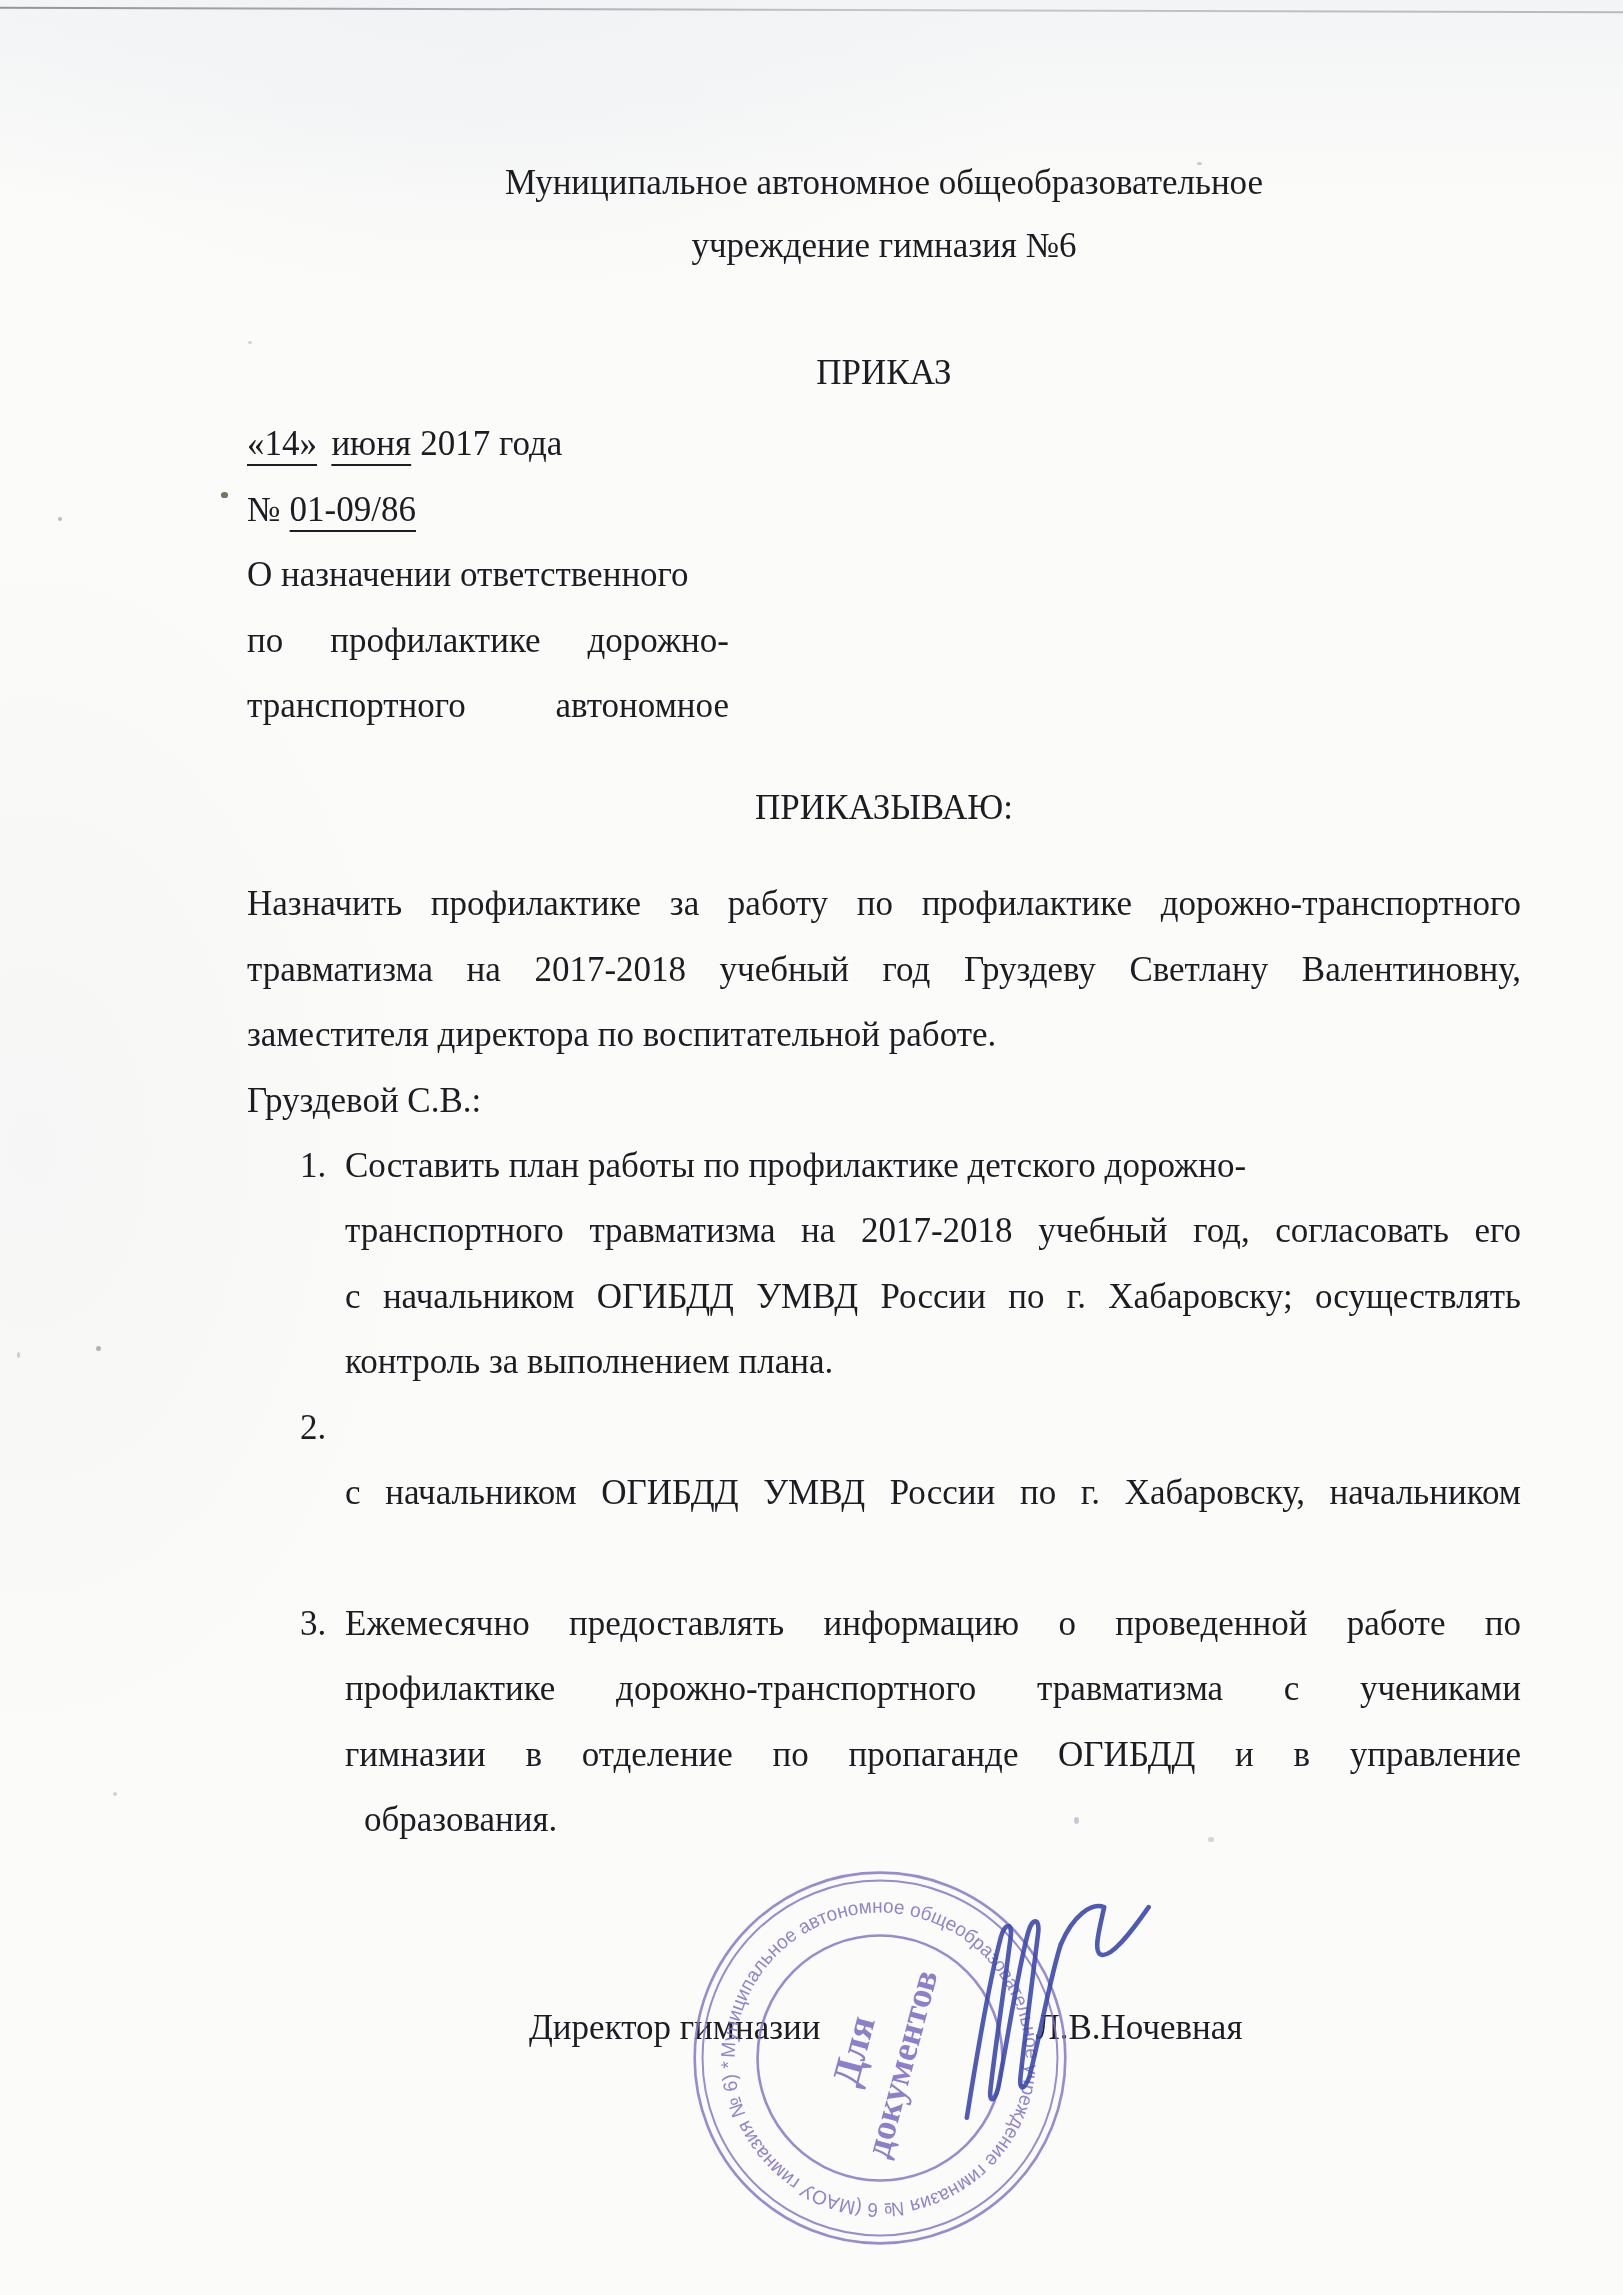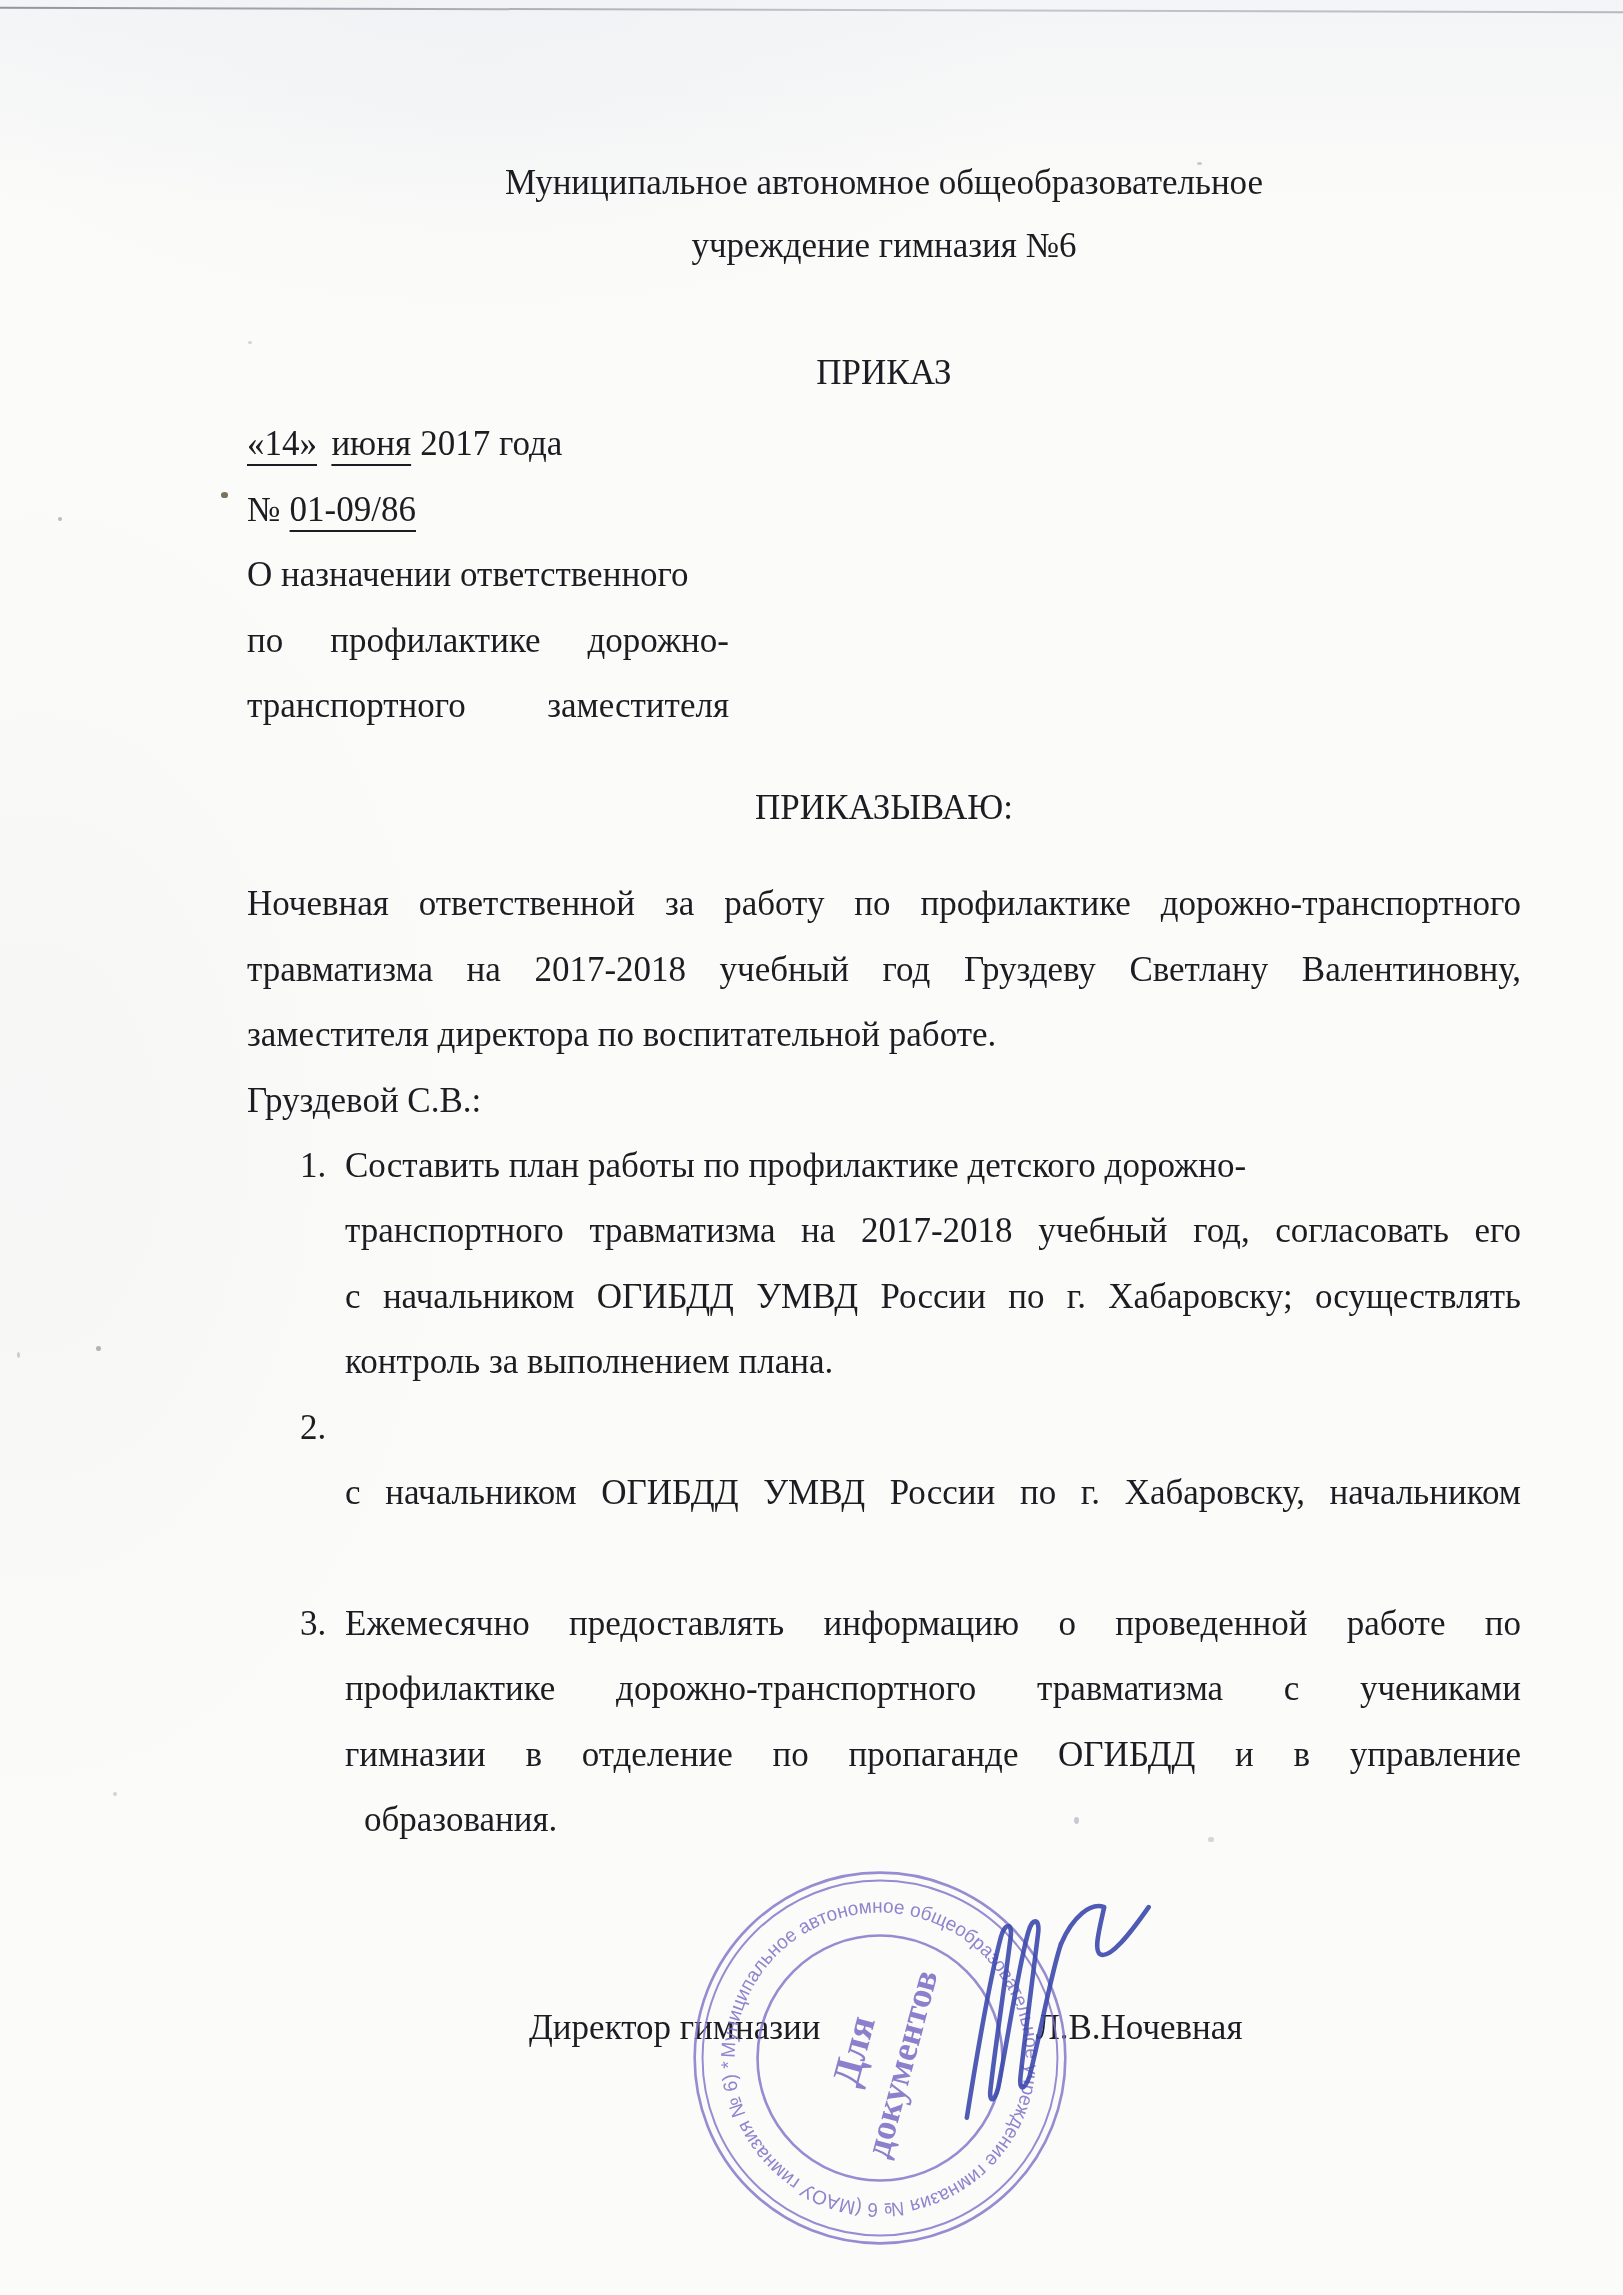--- a/index.html
+++ b/index.html
@@ -57,25 +57,25 @@
   <div class="line centered" style="left:247px;top:213px;width:1274px;">учреждение гимназия №6</div>
 
   <div class="line centered" style="left:247px;top:340px;width:1274px;">ПРИКАЗ</div>
 
   <div class="line" style="left:247px;top:411px;"><span class="u">«14»</span><span class="sp"></span><span class="u">июня</span><span class="sp2"></span><span>2017 года</span></div>
 
   <div class="line" style="left:247px;top:477px;"><span>№</span><span class="sp2"></span><span class="u">01-09/86</span></div>
 
   <div class="line" style="left:247px;top:542px;width:482px;">О назначении ответственного</div>
   <div class="line jl" style="left:247px;top:608px;width:482px;">по профилактике дорожно-</div>
-  <div class="line jl" style="left:247px;top:673px;width:482px;">транспортного заместителя</div>
+  <div class="line jl" style="left:247px;top:673px;width:482px;">транспортного автономное</div>
 
   <div class="line centered" style="left:247px;top:775px;width:1274px;">ПРИКАЗЫВАЮ:</div>
 
-  <div class="line jl" style="left:247px;top:871px;width:1274px;">Ночевная ответственной за работу по профилактике дорожно-транспортного</div>
+  <div class="line jl" style="left:247px;top:871px;width:1274px;">Назначить профилактике за работу по профилактике дорожно-транспортного</div>
   <div class="line jl" style="left:247px;top:937px;width:1274px;">травматизма на 2017-2018 учебный год Груздеву Светлану Валентиновну,</div>
   <div class="line" style="left:247px;top:1002px;">заместителя директора по воспитательной работе.</div>
 
   <div class="line" style="left:247px;top:1068px;">Груздевой С.В.:</div>
 
   <div class="line" style="left:300px;top:1133px;">1.</div>
   <div class="line" style="left:345px;top:1133px;">Составить план работы по профилактике детского дорожно-</div>
   <div class="line jl" style="left:345px;top:1198px;width:1176px;">транспортного травматизма на 2017-2018 учебный год, согласовать его</div>
   <div class="line jl" style="left:345px;top:1264px;width:1176px;">с начальником ОГИБДД УМВД России по г. Хабаровску; осуществлять</div>
   <div class="line" style="left:345px;top:1329px;">контроль за выполнением плана.</div>

